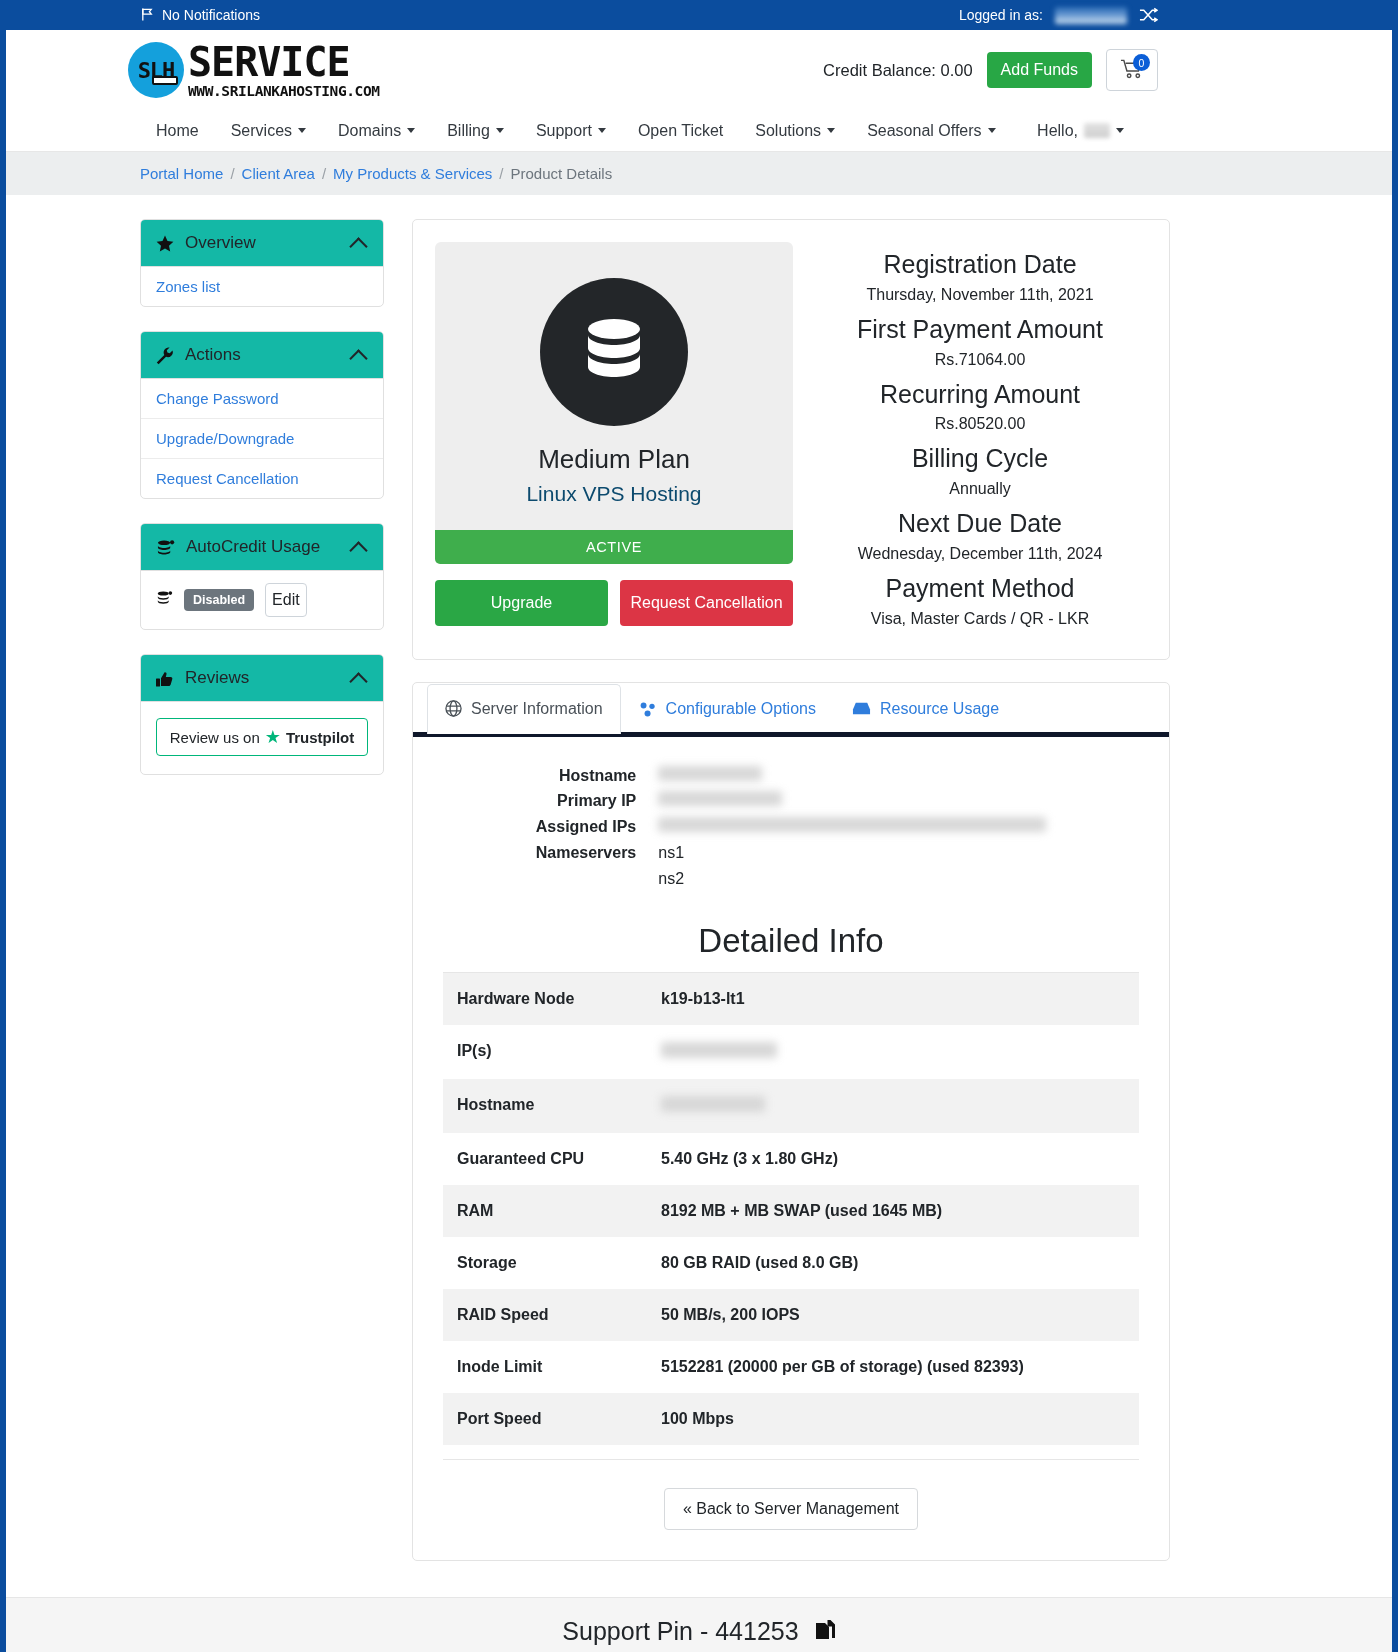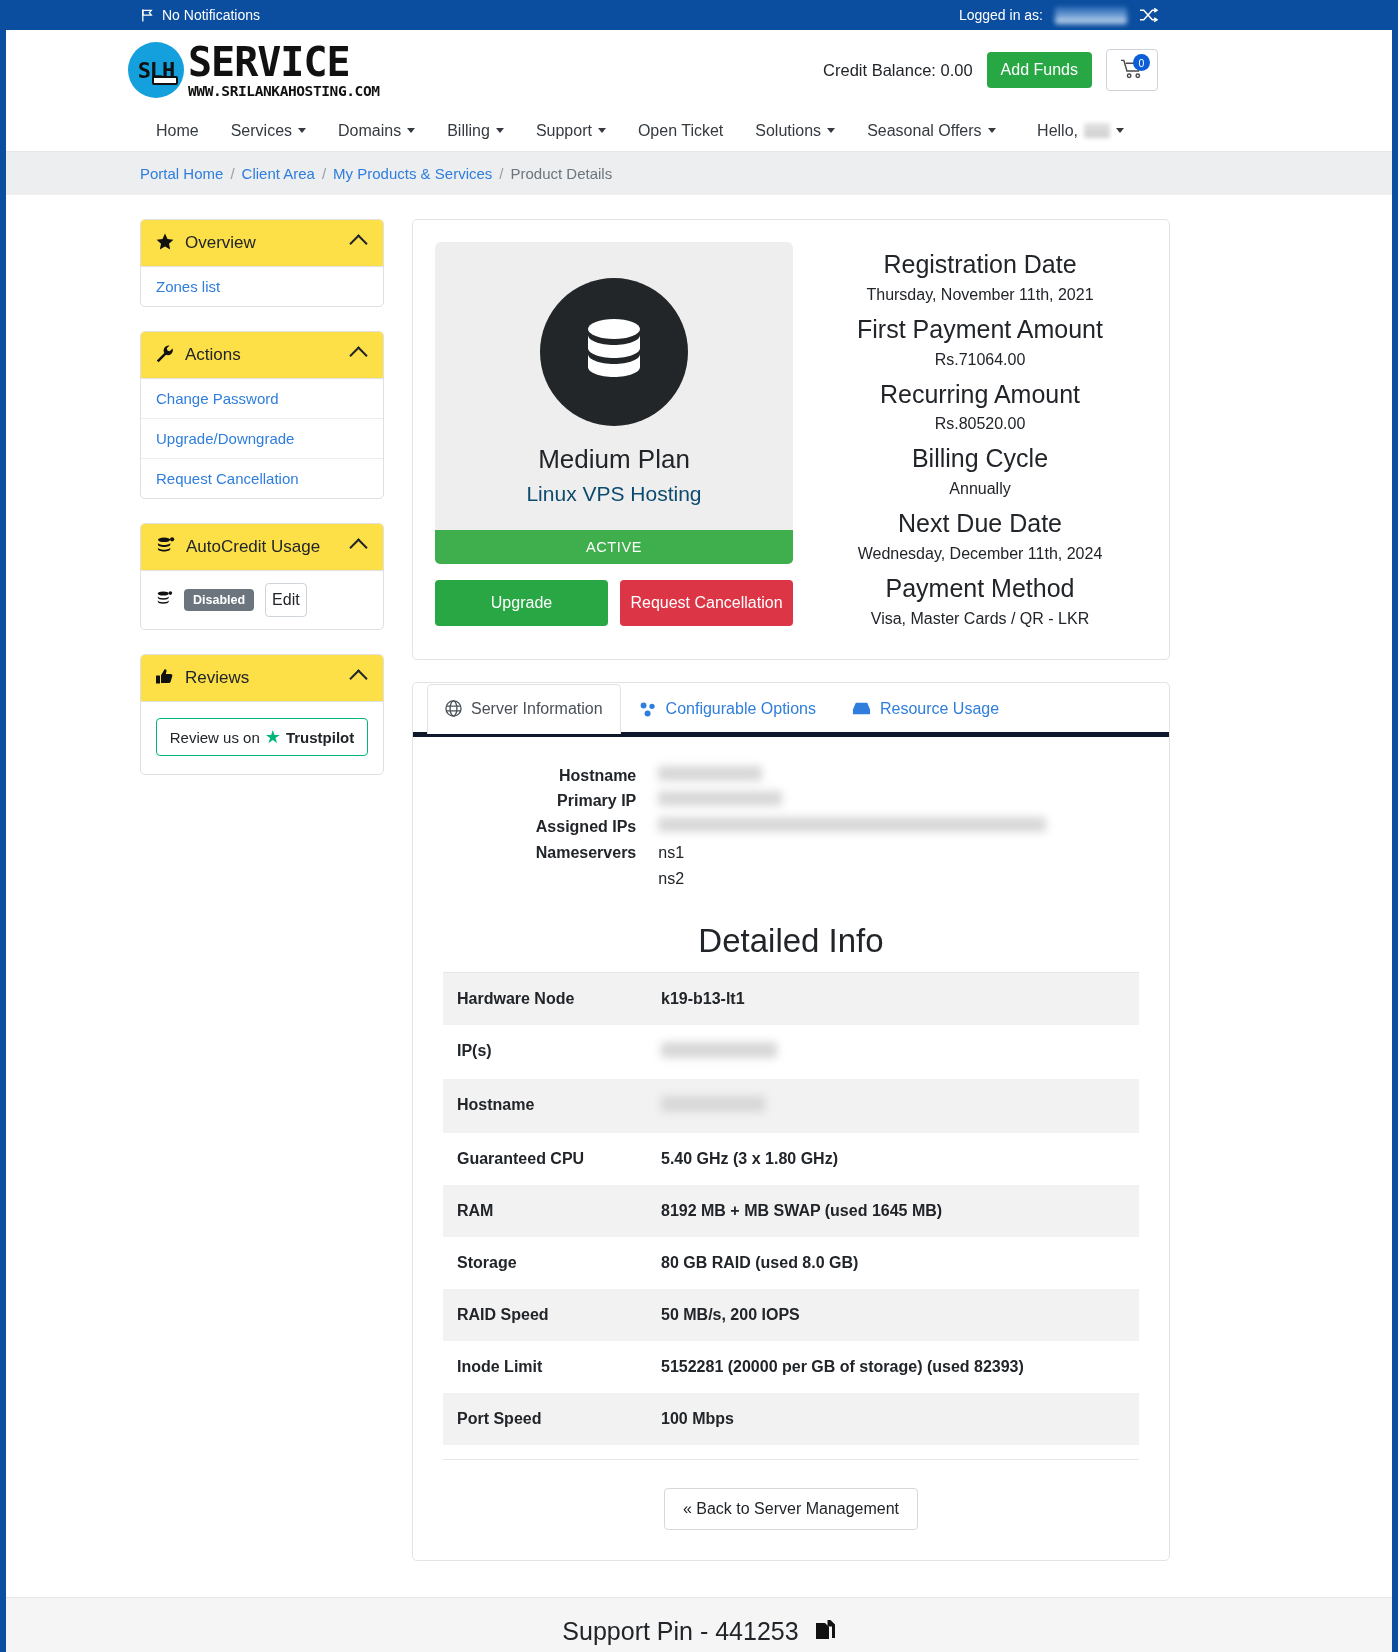--- a/index.html
+++ b/index.html
@@ -22,21 +22,21 @@
   .page-rail-right { right: 0; }
 
   .page-wrap { margin: 0 6px; }
 
   
   .topbar {
     background: #0b4d9e; color: #ffffff; height: 30px;
     display: flex; align-items: center; padding: 0 12px;
     font-size: 14px;
   }
-  .topbar-left { display: flex; align-items: center; gap: 7px; margin-left: 122px; }
+  .topbar-left { display: flex; align-items: flex-start; gap: 7px; margin-left: 122px; }
   .topbar-right { margin-left: auto; display: flex; align-items: center; gap: 12px; margin-right: 222px; }
   .flag-icon svg, .shuffle-icon svg { display: block; }
   .logged-label { font-size: 14px; }
   .redact {
     display: inline-block; border-radius: 2px;
     background: linear-gradient(180deg,#2d6cb5 0%, #5b8fcd 40%, #9fc0e2 75%, #c9dcef 100%);
     filter: blur(2.5px);
   }
   .redact-user { width: 72px; height: 17px; }
 
@@ -119,22 +119,22 @@
   }
   .sidebar { width: 244px; margin-left: 122px; flex: none; }
   .main { flex: 1; margin-right: 210px; }
 
   
   .panel {
     border: 1px solid #e0e0e0; border-radius: 5px; background: #fff;
     margin-bottom: 24px; overflow: hidden;
   }
   .panel-head {
-    background: #fde047; border-bottom: 1px solid #e0e0e0;
-    display: flex; align-items: flex-start; padding: 13px 15px; cursor: pointer;
+    background: #14b8a6; border-bottom: 1px solid #e0e0e0;
+    display: flex; align-items: flex-end; padding: 13px 15px; cursor: pointer;
   }
   .panel-head .phicon { margin-right: 11px; display: flex; align-items: center; }
   .panel-head .phtitle { font-size: 17px; color: #212529; flex: 1; }
   .chev {
     width: 13px; height: 13px; border-left: 2.2px solid #212529;
     border-top: 2.2px solid #212529; transform: rotate(45deg);
     margin-top: 4px; margin-right: 3px;
   }
   .panel-link {
     display: block; padding: 11px 15px; color: #2f7ddc; font-size: 15px;

